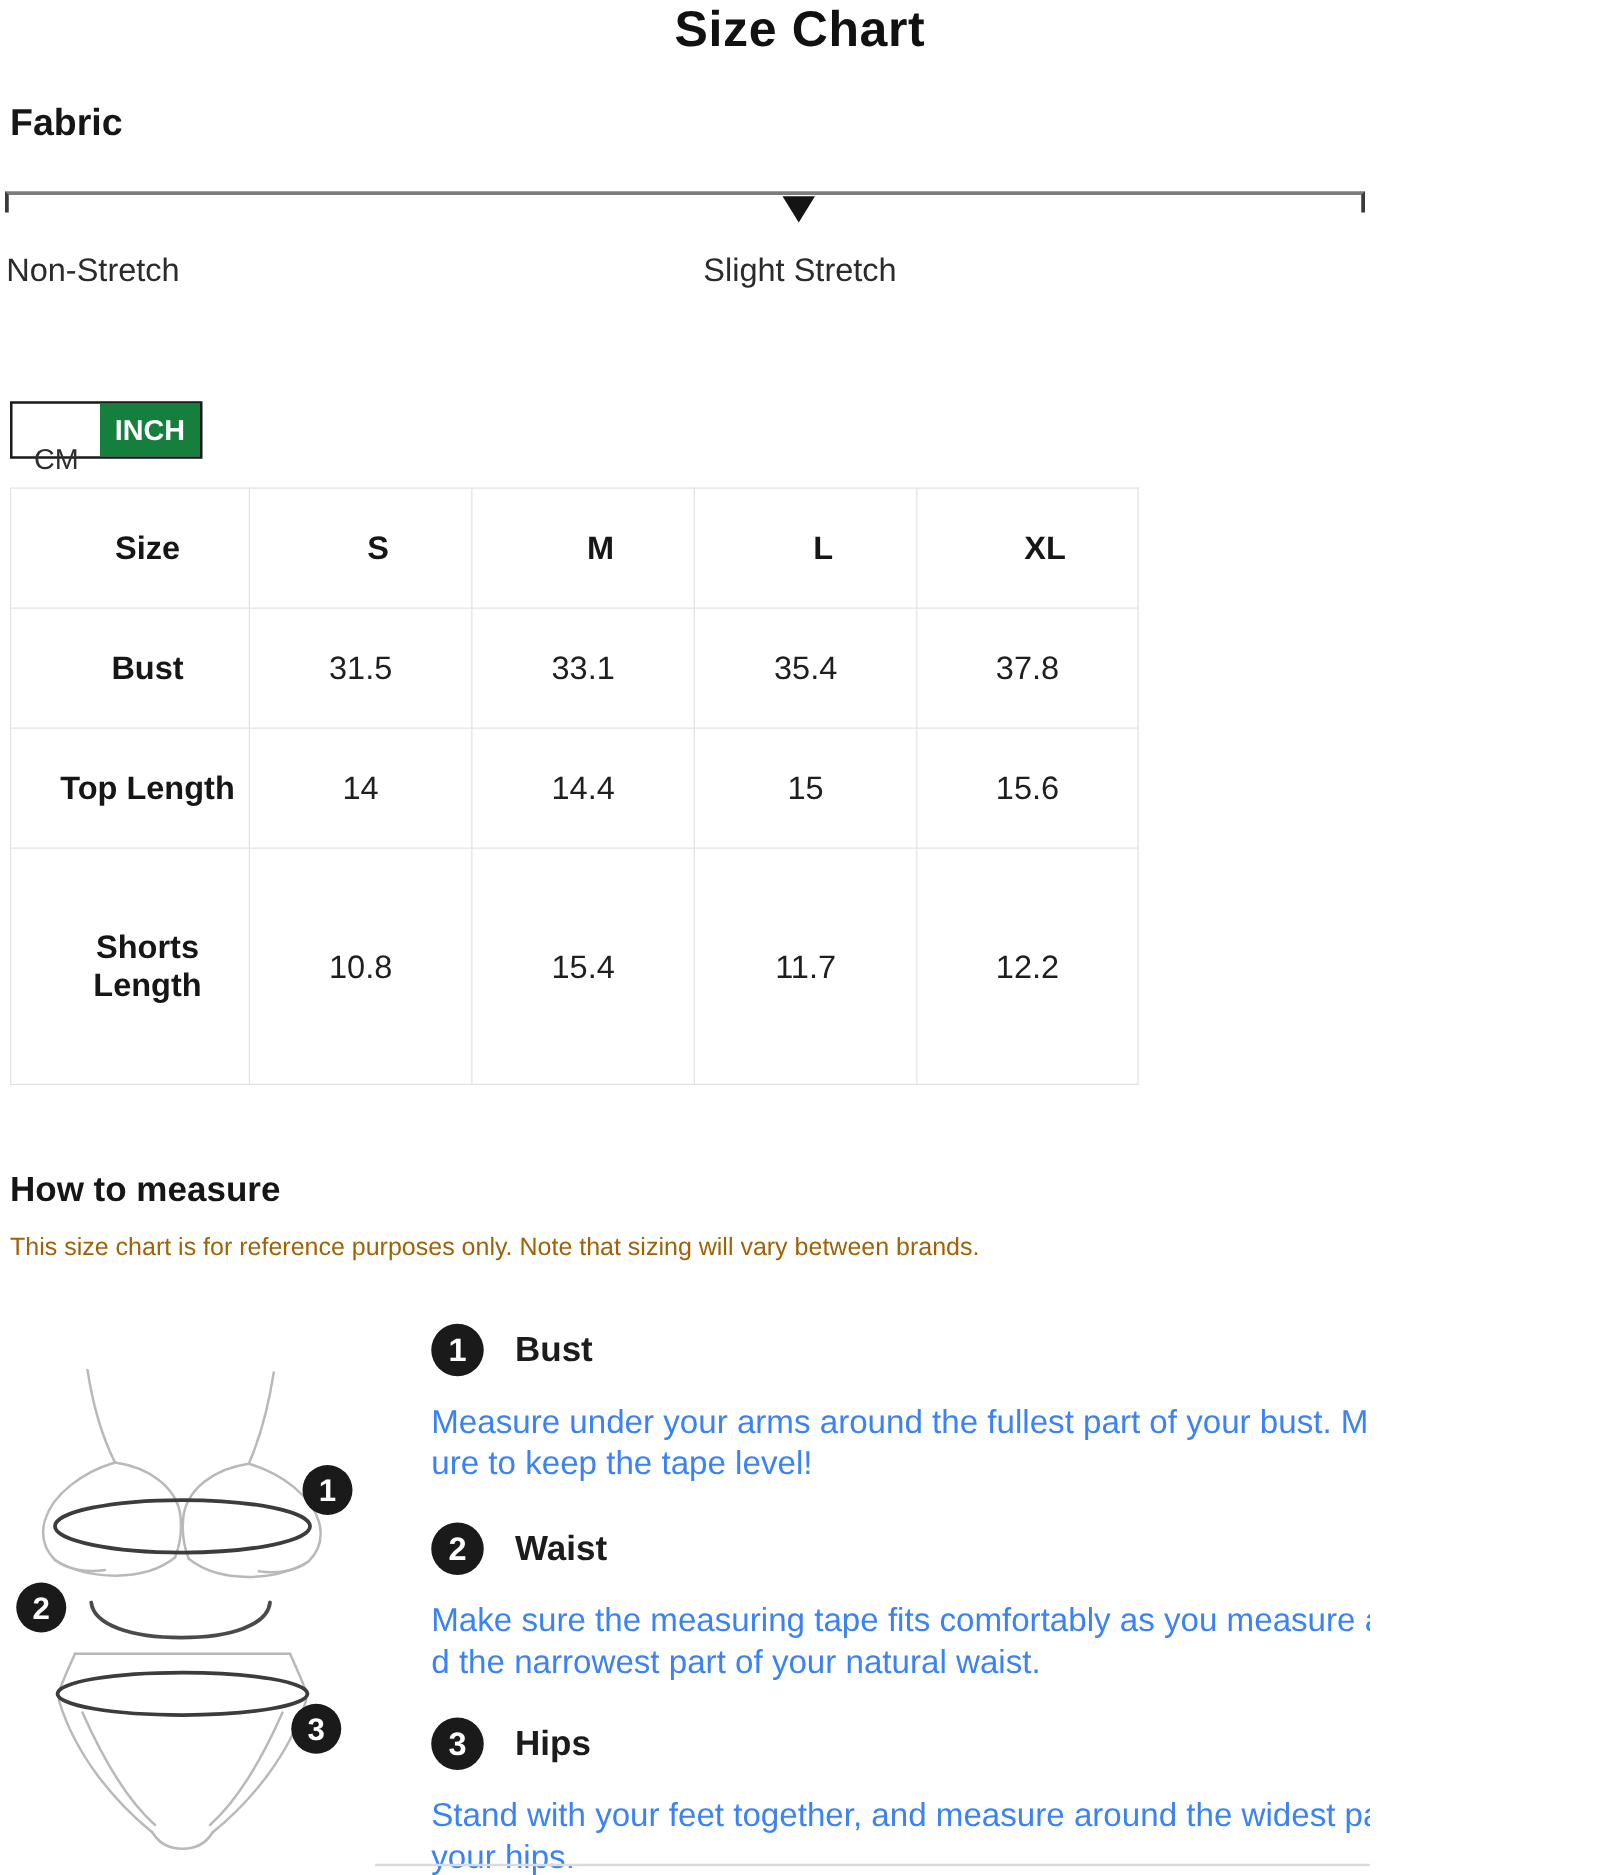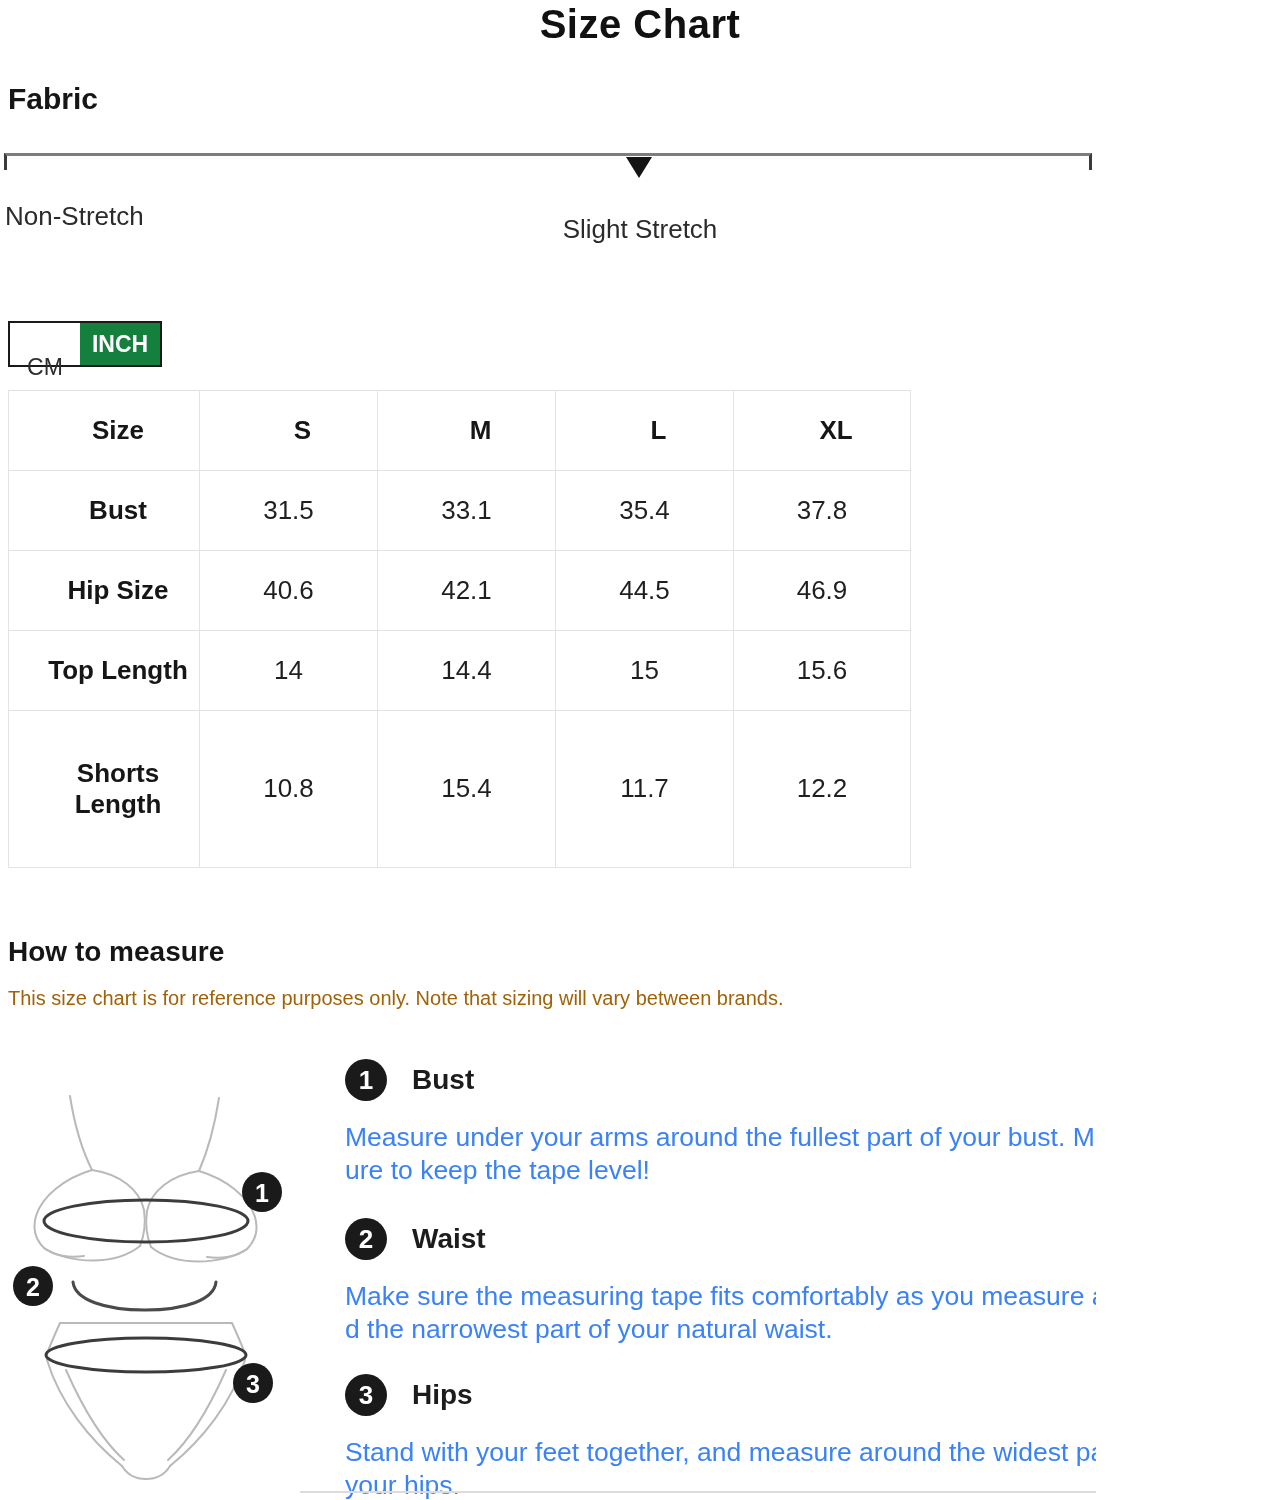--- a/index.html
+++ b/index.html
@@ -21,21 +21,21 @@
     position:absolute;top:153px;left:4px;right:4px;height:14px;
     border-top:3px solid #7d7d7d;border-left:3px solid #3a3a3a;border-right:3px solid #3a3a3a;
   }
   .stretch-marker{
     position:absolute;top:157px;left:626px;width:0;height:0;
     border-left:13px solid transparent;border-right:13px solid transparent;
     border-top:21px solid #141414;
   }
   .stretch-labels{position:absolute;top:201px;left:0;width:1280px;height:34px;font-size:26px;color:#2b2b2b;}
   .stretch-label-left{position:absolute;left:5px;top:0;}
-  .stretch-label-center{position:absolute;left:50%;transform:translateX(-50%);top:0;margin-top:13px;}
+  .stretch-label-center{position:absolute;left:50%;transform:translateX(-50%);top:0;}
   .stretch-label-right{position:absolute;right:4px;top:0;}
   
   .unit-toggle{
     position:absolute;top:321px;left:8px;height:46px;display:inline-flex;
     border:2px solid #1a1a1a;box-sizing:border-box;background:#fff;
   }
   .unit-btn{
     display:flex;align-items:center;justify-content:center;
     font-size:23px;color:#2e2e2e;background:#fff;cursor:pointer;
   }
@@ -114,27 +114,20 @@
       <th class="hdr">XL</th>
     </tr>
     <tr>
       <td class="rowlabel">Bust</td>
       <td>31.5</td>
       <td>33.1</td>
       <td>35.4</td>
       <td>37.8</td>
     </tr>
     <tr>
-      <td class="rowlabel">Hip Size</td>
-      <td>40.6</td>
-      <td>42.1</td>
-      <td>44.5</td>
-      <td>46.9</td>
-    </tr>
-    <tr>
       <td class="rowlabel">Top Length</td>
       <td>14</td>
       <td>14.4</td>
       <td>15</td>
       <td>15.6</td>
     </tr>
     <tr>
       <td class="rowlabel">Shorts Length</td>
       <td>10.8</td>
       <td>15.4</td>

